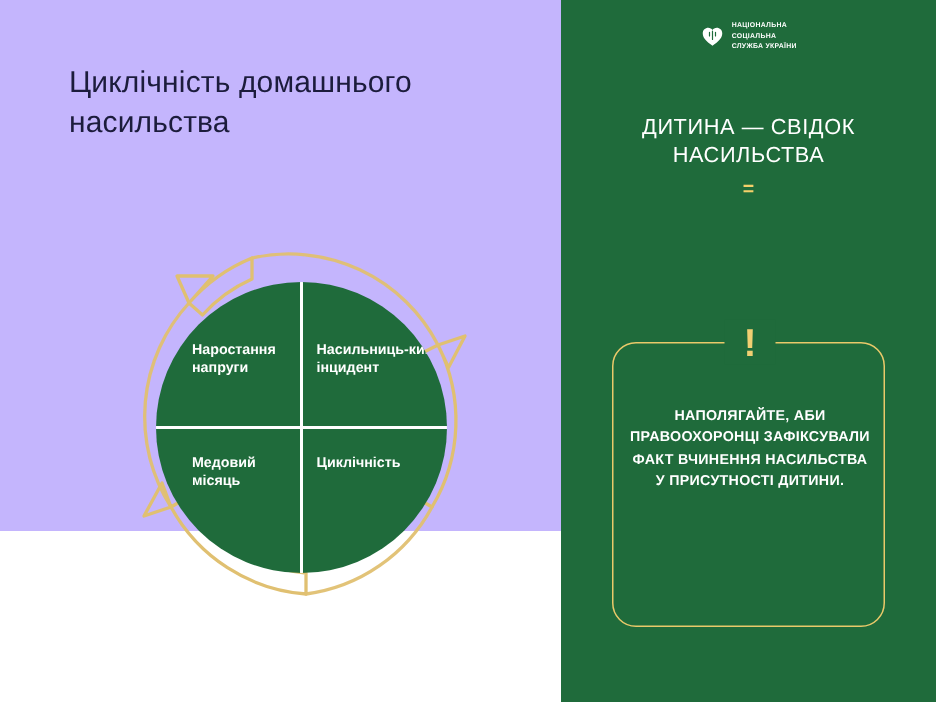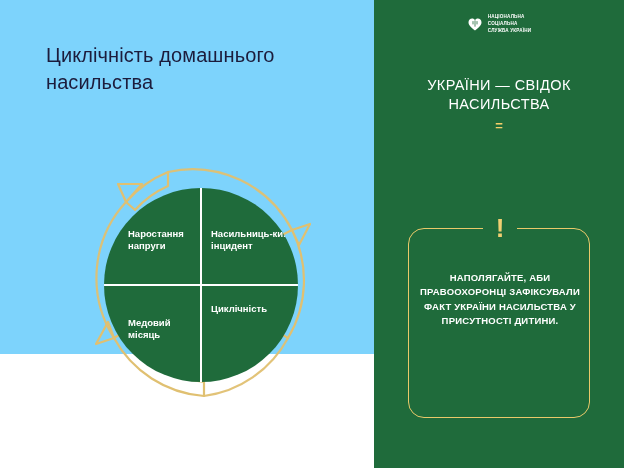--- a/index.html
+++ b/index.html
@@ -20,21 +20,21 @@
     background: #ffffff;
   }
 
   
   .left-panel {
     position: absolute;
     left: 0;
     top: 0;
     width: 374px;
     height: 354px;
-    background: #7dd3fc;
+    background: #c4b5fd;
   }
   .slide-title {
     position: absolute;
     left: 46px;
     top: 42px;
     width: 310px;
     font-size: 20px;
     line-height: 1.35;
     color: #1c1c3c;
     font-weight: 400;
@@ -91,21 +91,21 @@
     width: 50%;
     height: 50%;
     box-sizing: border-box;
     color: #ffffff;
     font-size: 9.5px;
     font-weight: bold;
     line-height: 1.25;
   }
   .quad-tl { left: 0; top: 0; padding: 40px 6px 0 24px; }
   .quad-tr { right: 0; top: 0; padding: 40px 6px 0 10px; }
-  .quad-bl { left: 0; bottom: 0; padding: 32px 6px 0 24px; }
+  .quad-bl { left: 0; bottom: 0; padding: 18px 6px 0 24px; }
   .quad-br { right: 0; bottom: 0; padding: 18px 6px 0 10px; }
 
   
   .right-panel {
     position: absolute;
     right: 0;
     top: 0;
     width: 250px;
     height: 468px;
     background: #1f6b3b;
@@ -262,23 +262,23 @@
         <path d="M16 9.5v11M12 11v5M20 11v5" stroke="#1f6b3b" stroke-width="1.6" fill="none" stroke-linecap="round"></path>
       </svg>
       <div class="logo-text">
         <div>НАЦІОНАЛЬНА</div>
         <div>СОЦІАЛЬНА</div>
         <div>СЛУЖБА УКРАЇНИ</div>
       </div>
     </div>
 
     <div class="headline">
-      <div class="l1">УКРАЇНИ — СВІДОК НАСИЛЬСТВА</div>
+      <div class="l1">ДИТИНА — СВІДОК НАСИЛЬСТВА</div>
       <div class="eq">=</div>
     </div>
 
     <div class="callout">
       <div class="bang-bg"></div>
       <div class="bang">!</div>
-      <div class="callout-text">НАПОЛЯГАЙТЕ, АБИ ПРАВООХОРОНЦІ ЗАФІКСУВАЛИ ФАКТ УКРАЇНИ НАСИЛЬСТВА У ПРИСУТНОСТІ ДИТИНИ.</div>
+      <div class="callout-text">НАПОЛЯГАЙТЕ, АБИ ПРАВООХОРОНЦІ ЗАФІКСУВАЛИ ФАКТ ВЧИНЕННЯ НАСИЛЬСТВА У ПРИСУТНОСТІ ДИТИНИ.</div>
     </div>
   </div>
 </div>
 
 </body></html>

